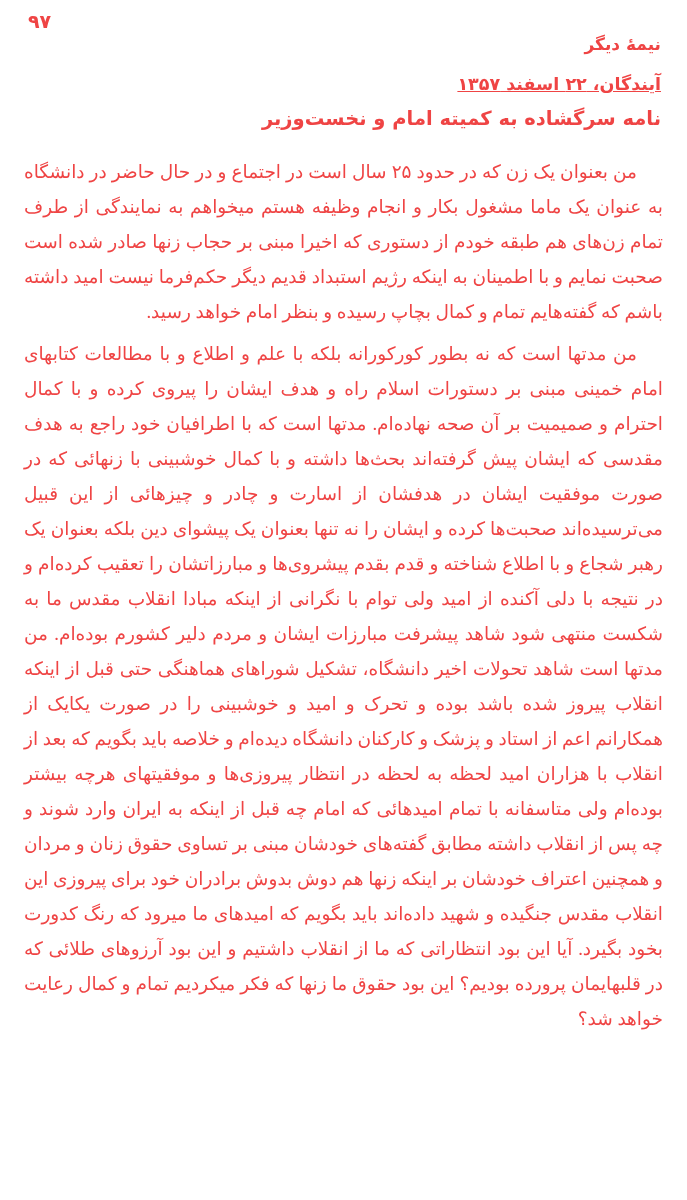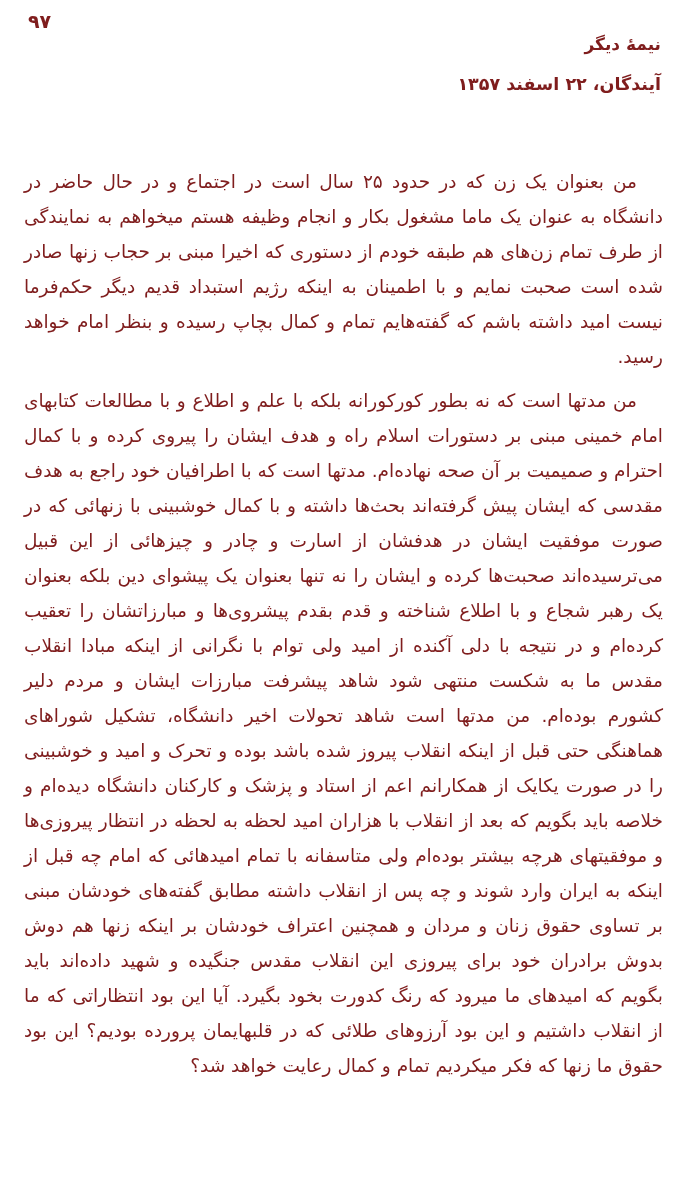--- a/index.html
+++ b/index.html
@@ -5,21 +5,21 @@
   html, body {
     margin: 0;
     padding: 0;
     background: #ffffff;
   }
   .page {
     position: relative;
     width: 687px;
     height: 1200px;
     background: #ffffff;
-    color: #7f1d1d;
+    color: #ef4444;
     font-family: "DejaVu Sans", sans-serif;
     direction: rtl;
     overflow: hidden;
   }
   .page-number {
     position: absolute;
     top: 10px;
     left: 28px;
     font-size: 19px;
     font-weight: bold;
@@ -38,52 +38,55 @@
     position: absolute;
     top: 74px;
     right: 26px;
     left: 26px;
     text-align: right;
   }
   .source-line {
     font-size: 17.5px;
     font-weight: bold;
     margin: 0 0 13px 0;
+    text-decoration: underline;
   }
   .article-title {
     font-size: 19.5px;
     font-weight: bold;
     margin: 0;
   }
   .article-body {
     position: absolute;
     top: 155px;
     right: 24px;
     left: 24px;
     font-size: 18.5px;
     line-height: 35px;
     text-align: justify;
     text-align-last: right;
   }
   .article-body p {
-    margin: 9px 0 7px 0;
+    margin: 0 0 7px 0;
     text-indent: 26px;
+    font-family: Liberation Serif, serif;
   }
 </style>
 </head>
 <body>
 
 <div class="page">
 
   <span class="page-number">۹۷</span>
 
   <span class="running-header">نیمهٔ دیگر</span>
 
   <div class="article-header">
     <h2 class="source-line">آیندگان، ۲۲ اسفند ۱۳۵۷</h2>
+    <h1 class="article-title">نامه سرگشاده به کمیته امام و نخست‌وزیر</h1>
   </div>
 
   <div class="article-body">
     <p>من بعنوان یک زن که در حدود ۲۵ سال است در اجتماع و در حال حاضر در دانشگاه به عنوان یک ماما مشغول بکار و انجام وظیفه هستم میخواهم به نمایندگی از طرف تمام زن‌های هم طبقه خودم از دستوری که اخیرا مبنی بر حجاب زنها صادر شده است صحبت نمایم و با اطمینان به اینکه رژیم استبداد قدیم دیگر حکم‌فرما نیست امید داشته باشم که گفته‌هایم تمام و کمال بچاپ رسیده و بنظر امام خواهد رسید.</p>
     <p>من مدتها است که نه بطور کورکورانه بلکه با علم و اطلاع و با مطالعات کتابهای امام خمینی مبنی بر دستورات اسلام راه و هدف ایشان را پیروی کرده و با کمال احترام و صمیمیت بر آن صحه نهاده‌ام. مدتها است که با اطرافیان خود راجع به هدف مقدسی که ایشان پیش گرفته‌اند بحث‌ها داشته و با کمال خوشبینی با زنهائی که در صورت موفقیت ایشان در هدفشان از اسارت و چادر و چیزهائی از این قبیل می‌ترسیده‌اند صحبت‌ها کرده و ایشان را نه تنها بعنوان یک پیشوای دین بلکه بعنوان یک رهبر شجاع و با اطلاع شناخته و قدم بقدم پیشروی‌ها و مبارزاتشان را تعقیب کرده‌ام و در نتیجه با دلی آکنده از امید ولی توام با نگرانی از اینکه مبادا انقلاب مقدس ما به شکست منتهی شود شاهد پیشرفت مبارزات ایشان و مردم دلیر کشورم بوده‌ام. من مدتها است شاهد تحولات اخیر دانشگاه، تشکیل شوراهای هماهنگی حتی قبل از اینکه انقلاب پیروز شده باشد بوده و تحرک و امید و خوشبینی را در صورت یکایک از همکارانم اعم از استاد و پزشک و کارکنان دانشگاه دیده‌ام و خلاصه باید بگویم که بعد از انقلاب با هزاران امید لحظه به لحظه در انتظار پیروزی‌ها و موفقیتهای هرچه بیشتر بوده‌ام ولی متاسفانه با تمام امیدهائی که امام چه قبل از اینکه به ایران وارد شوند و چه پس از انقلاب داشته مطابق گفته‌های خودشان مبنی بر تساوی حقوق زنان و مردان و همچنین اعتراف خودشان بر اینکه زنها هم دوش بدوش برادران خود برای پیروزی این انقلاب مقدس جنگیده و شهید داده‌اند باید بگویم که امیدهای ما میرود که رنگ کدورت بخود بگیرد. آیا این بود انتظاراتی که ما از انقلاب داشتیم و این بود آرزوهای طلائی که در قلبهایمان پرورده بودیم؟ این بود حقوق ما زنها که فکر میکردیم تمام و کمال رعایت خواهد شد؟</p>
   </div>
 
 </div>
 
 </body></html>

